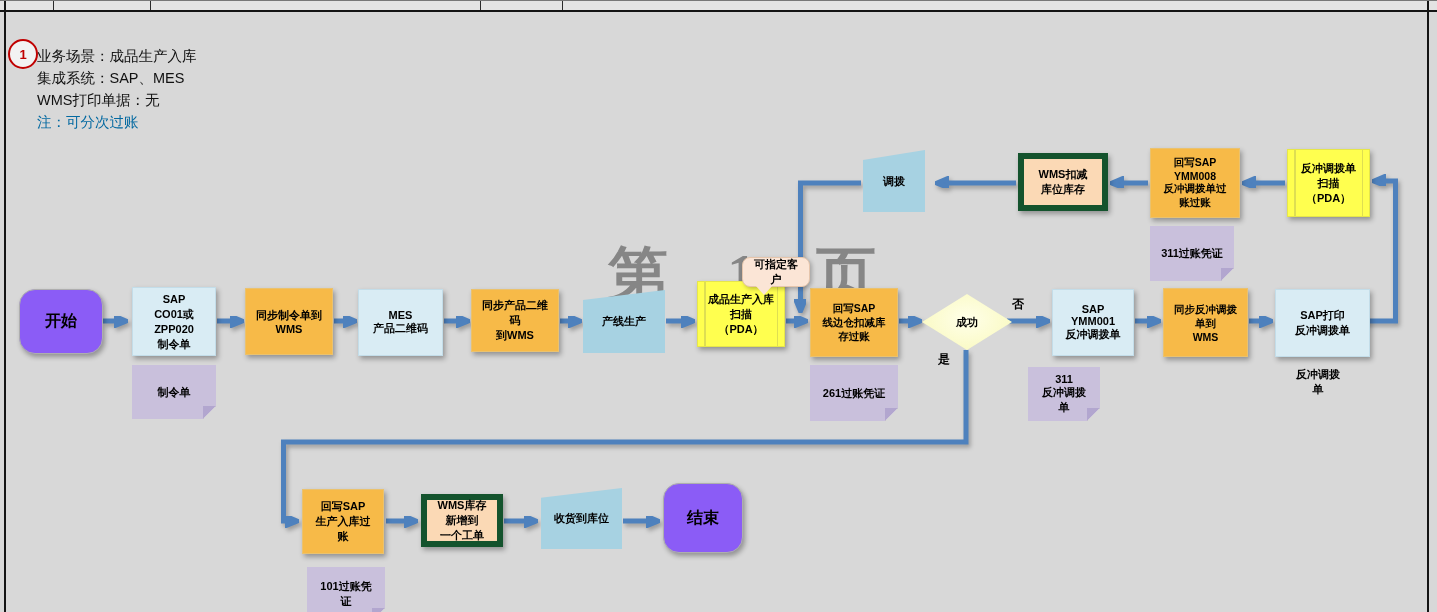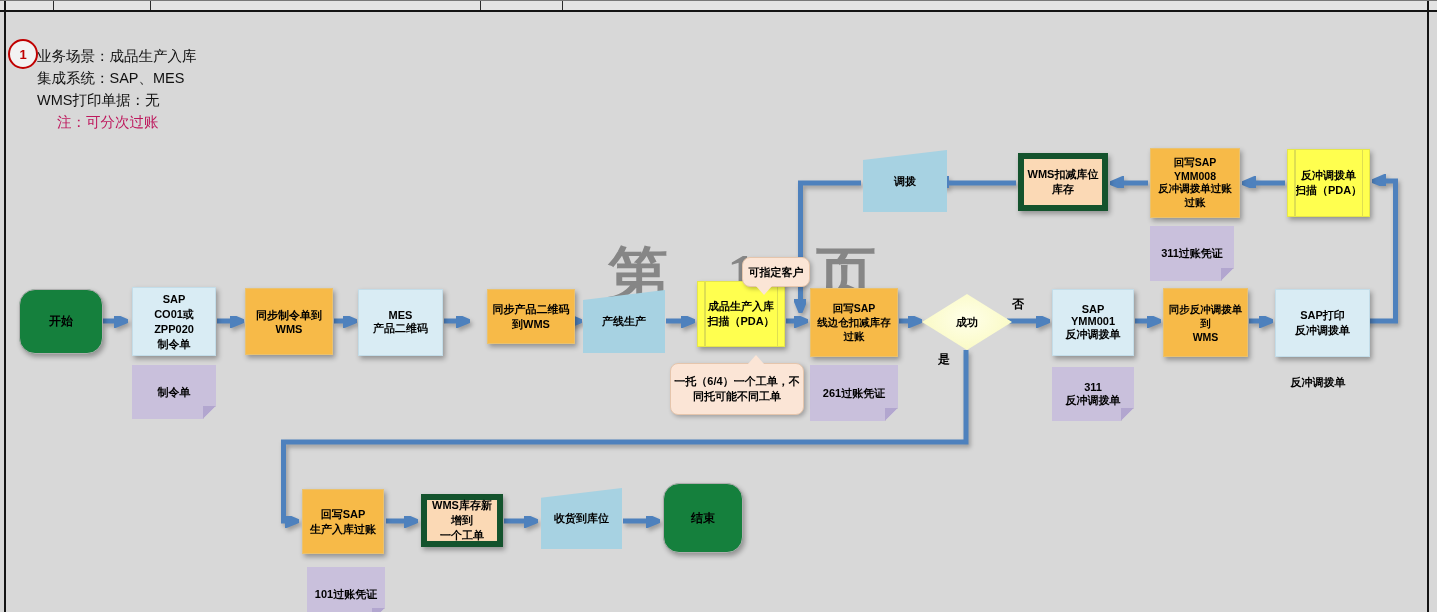--- a/index.html
+++ b/index.html
@@ -11,34 +11,34 @@
   }
   
   .hdr-row{position:absolute;left:0;top:0;width:1437px;height:9px;background:#e3e3e3;border-bottom:2.5px solid #141414;z-index:6;}
   .hdr-div{position:absolute;top:0;width:1px;height:9px;background:#2a2a2a;}
   .edge{position:absolute;top:0;width:2px;height:612px;background:#141414;z-index:6;}
   
   .badge{position:absolute;left:8px;top:38px;width:26px;height:26px;border:2px solid #C00000;border-radius:50%;
          color:#C00000;font-size:13px;font-weight:bold;display:flex;align-items:center;justify-content:center;
          background:#f2f2f2;z-index:5;}
   .info{position:absolute;left:37px;top:44px;font-size:14.5px;line-height:22px;color:#111;z-index:5;}
-  .info .red{color:#be185d;margin-left:20px;}
+  .info .red{color:#0369a1;}
   
   .watermark{position:absolute;left:608px;top:234px;z-index:1;
     font-family:"Liberation Serif","DejaVu Serif",serif;font-weight:bold;
     font-size:60px;color:#787878;opacity:.85;letter-spacing:22px;white-space:nowrap;}
   
   svg.wires{position:absolute;left:0;top:0;z-index:2;filter:drop-shadow(2px 3px 2px rgba(0,0,0,.28));}
   svg.wires path{stroke:#4E81BD;stroke-width:5;fill:none;}
   
   .node{position:absolute;display:flex;align-items:center;justify-content:center;text-align:center;
         white-space:pre-line;font-size:11px;font-weight:bold;color:#000;z-index:3;
-        box-shadow:2px 3px 5px rgba(0,0,0,.32);box-sizing:border-box;padding:1px 3px;}
+        box-shadow:2px 3px 5px rgba(0,0,0,.32);box-sizing:border-box;padding:1px 10px;}
   .small{font-size:10.5px;}
-  .terminal{background:#15803d;border:1.5px solid #aeaeae;border-radius:16px;font-size:12px;}
+  .terminal{background:#8b5cf6;border:1.5px solid #aeaeae;border-radius:16px;font-size:16px;}
   .blue{background:#D9ECF4;border:1px solid #c3dde9;}
   .orange{background:#F7BA48;border:1px solid #eac26f;}
   .peach{background:#FBD9B5;border:6px solid #14532d;}
   .note{background:#C9C0DC;box-shadow:2px 3px 5px rgba(0,0,0,.28);
         clip-path:polygon(0 0,100% 0,100% calc(100% - 13px),calc(100% - 13px) 100%,0 100%);margin-top:8px;}
   .note::after{content:'';position:absolute;right:0;bottom:0;width:13px;height:13px;
         background:linear-gradient(to bottom right,#b2a6cf 0 49%,transparent 50%);}
   .trap{background:#A7D2E2;box-shadow:none;filter:drop-shadow(2px 3px 3px rgba(0,0,0,.32));
         clip-path:polygon(0 16%,100% 0,100% 100%,0 100%);}
   .diamond{background:radial-gradient(ellipse at 50% 45%,#FFFFE9 0%,#FAFAC4 75%);
@@ -116,52 +116,50 @@
 ZPP020
 制令单</div>
   <div class="node note" style="left:132px;top:356px;width:84px;height:54px">制令单</div>
 
   <div class="node orange" style="left:245px;top:287px;width:88px;height:67px">同步制令单到
 WMS</div>
 
   <div class="node blue" style="left:358px;top:288px;width:85px;height:67px">MES
 产品二维码</div>
 
-  <div class="node orange" style="left:487px;top:288px;width:88px;height:55px">同步产品二维码
+  <div class="node orange" style="left:471px;top:288px;width:88px;height:63px">同步产品二维码
 到WMS</div>
 
   <div class="node trap" style="left:583px;top:289px;width:82px;height:63px">产线生产</div>
 
   <div class="node predef" style="left:697px;top:280px;width:88px;height:66px">成品生产入库
 扫描（PDA）</div>
-  <div class="node callout tail-up" style="left:662px;top:362px;width:134px;height:52px">一托（6/4）一个工单，不
-同托可能不同工单</div>
 
   <div class="node orange small" style="left:810px;top:287px;width:88px;height:69px">回写SAP
 线边仓扣减库存过账</div>
   <div class="node note" style="left:810px;top:356px;width:88px;height:56px">261过账凭证</div>
 
   <div class="node diamond" style="left:922px;top:293px;width:90px;height:56px">成功</div>
   <div class="floatlbl" style="left:1012px;top:295px">否</div>
   <div class="floatlbl" style="left:938px;top:350px">是</div>
 
   <div class="node blue" style="left:1052px;top:288px;width:82px;height:67px">SAP
 YMM001
 反冲调拨单</div>
-  <div class="node note" style="left:1052px;top:358px;width:82px;height:54px">311
+  <div class="node note" style="left:1028px;top:358px;width:72px;height:54px">311
 反冲调拨单</div>
 
   <div class="node orange small" style="left:1163px;top:287px;width:85px;height:69px">同步反冲调拨单到
 WMS</div>
 
   <div class="node blue" style="left:1275px;top:288px;width:95px;height:68px">SAP打印
 反冲调拨单</div>
   <div class="node plain" style="left:1281px;top:372px;width:74px;height:18px">反冲调拨单</div>
 
-  <div class="node trap" style="left:863px;top:149px;width:84px;height:62px">调拨</div>
+  <div class="node trap" style="left:863px;top:149px;width:62px;height:62px">调拨</div>
 
   <div class="node peach" style="left:1018px;top:152px;width:90px;height:58px">WMS扣减库位库存</div>
 
   <div class="node orange small" style="left:1150px;top:147px;width:90px;height:70px">回写SAP
 YMM008
 反冲调拨单过账过账</div>
   <div class="node note" style="left:1150px;top:217px;width:84px;height:55px">311过账凭证</div>
 
   <div class="node predef" style="left:1287px;top:148px;width:83px;height:68px">反冲调拨单
 扫描（PDA）</div>

